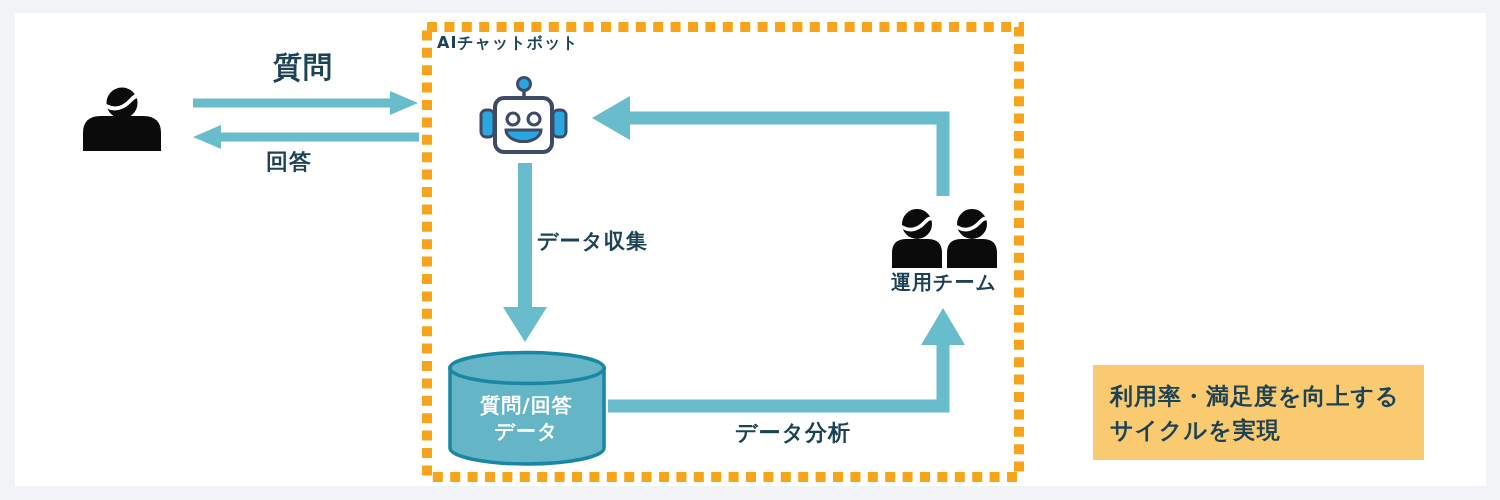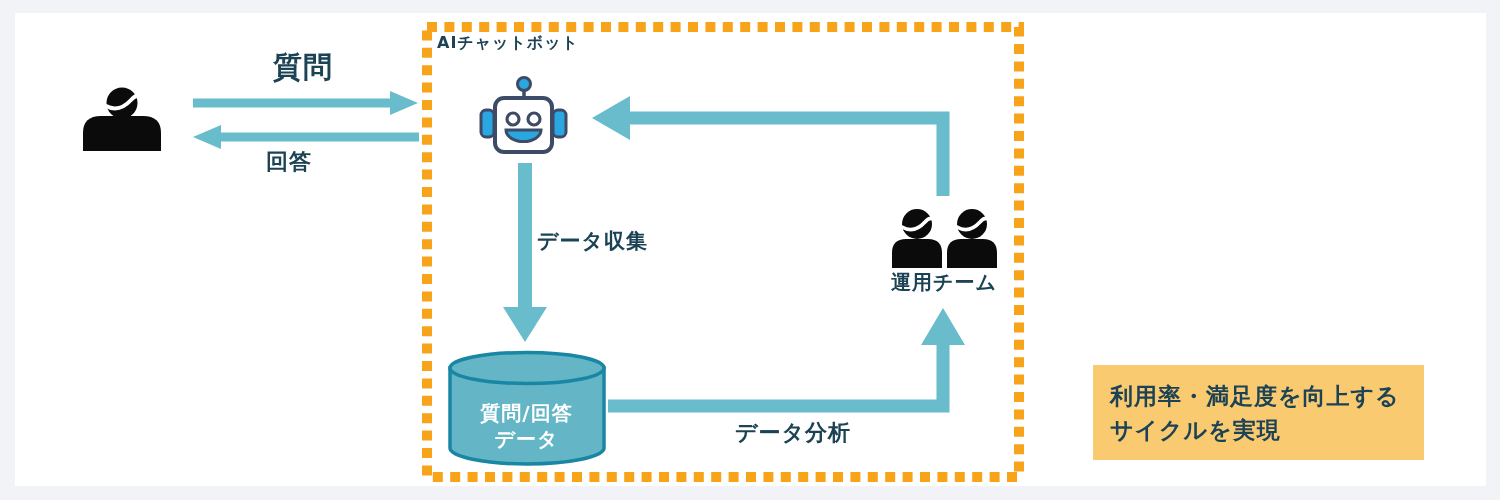--- a/index.html
+++ b/index.html
@@ -19,21 +19,21 @@
   .lbl-title{left:437px;top:33px;font-size:16px;}
   .lbl-visitor{left:39px;top:169px;width:170px;text-align:center;font-size:24px;}
   .lbl-question{left:273px;top:48px;font-size:29px;}
   .lbl-answer{left:266px;top:147px;font-size:22px;font-family:Liberation Serif, serif;}
   .lbl-collect{left:537px;top:227px;font-size:21px;}
   .lbl-analyze{left:710px;top:418px;font-size:22px;margin-left:25px;}
   .lbl-team{left:859px;top:269px;width:170px;text-align:center;font-size:20px;}
   .db-label{
     position:absolute;left:450px;top:392px;width:153px;
     text-align:center;color:#FFFFFF;font-weight:bold;
-    font-size:20px;line-height:26px;letter-spacing:1px;margin-top:8px;
+    font-size:20px;line-height:26px;letter-spacing:1px;
   }
   .note{
     position:absolute;left:1093px;top:365px;width:331px;height:95px;
     box-sizing:border-box;background:#FACA70;
     padding:14px 10px 0 17px;
     font-size:23px;line-height:34px;font-weight:bold;color:#1C4255;
     letter-spacing:1px;
   }
 </style>
 </head>

